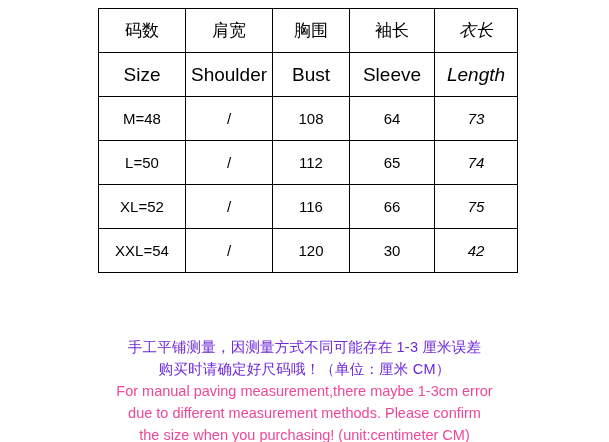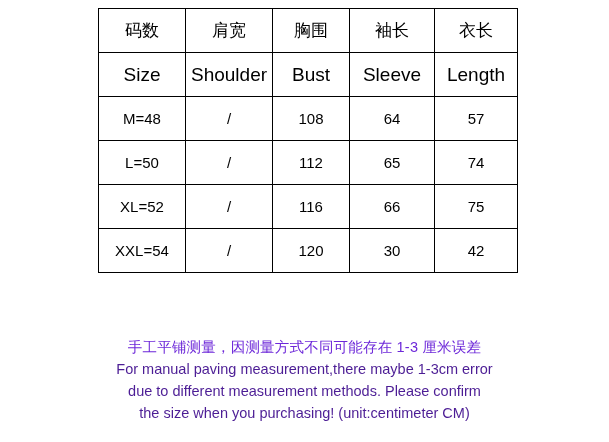--- a/index.html
+++ b/index.html
@@ -42,38 +42,38 @@
   table.size-table tr.head-cn td {
     font-size: 17px;
   }
   table.size-table tr.head-en td {
     font-size: 19px;
   }
   .col0 { width: 86px; }
   .col1 { width: 86px; }
   .col2 { width: 76px; }
   .col3 { width: 84px; }
-  .col4 { width: 82px; }
+  .col4 { width: 82px; font-style: italic; }
 
   .notes {
     position: absolute;
     left: 0;
     top: 336px;
     width: 609px;
     text-align: center;
   }
   .note-cn {
     font-size: 14.5px;
     color: #6d28d9;
     line-height: 22px;
     letter-spacing: 0.2px;
   }
   .note-en {
     font-size: 14.5px;
-    color: #4c1d95;
+    color: #ec4899;
     line-height: 22px;
   }
   .note-line {
     display: block;
     white-space: nowrap;
   }
 </style>
 </head>
 <body>
 
@@ -94,21 +94,21 @@
           <td class="col1">Shoulder</td>
           <td class="col2">Bust</td>
           <td class="col3">Sleeve</td>
           <td class="col4">Length</td>
         </tr>
         <tr>
           <td class="col0">M=48</td>
           <td class="col1">/</td>
           <td class="col2">108</td>
           <td class="col3">64</td>
-          <td class="col4">57</td>
+          <td class="col4">73</td>
         </tr>
         <tr>
           <td class="col0">L=50</td>
           <td class="col1">/</td>
           <td class="col2">112</td>
           <td class="col3">65</td>
           <td class="col4">74</td>
         </tr>
         <tr>
           <td class="col0">XL=52</td>
@@ -123,18 +123,19 @@
           <td class="col2">120</td>
           <td class="col3">30</td>
           <td class="col4">42</td>
         </tr>
       </tbody>
     </table>
   </div>
 
   <div class="notes">
     <span class="note-line note-cn">手工平铺测量，因测量方式不同可能存在 1-3 厘米误差</span>
+    <span class="note-line note-cn">购买时请确定好尺码哦！（单位：厘米 CM）</span>
     <span class="note-line note-en">For manual paving measurement,there maybe 1-3cm error</span>
     <span class="note-line note-en">due to different measurement methods. Please confirm</span>
     <span class="note-line note-en">the size when you purchasing! (unit:centimeter CM)</span>
   </div>
 
 </div>
 
 </body></html>

